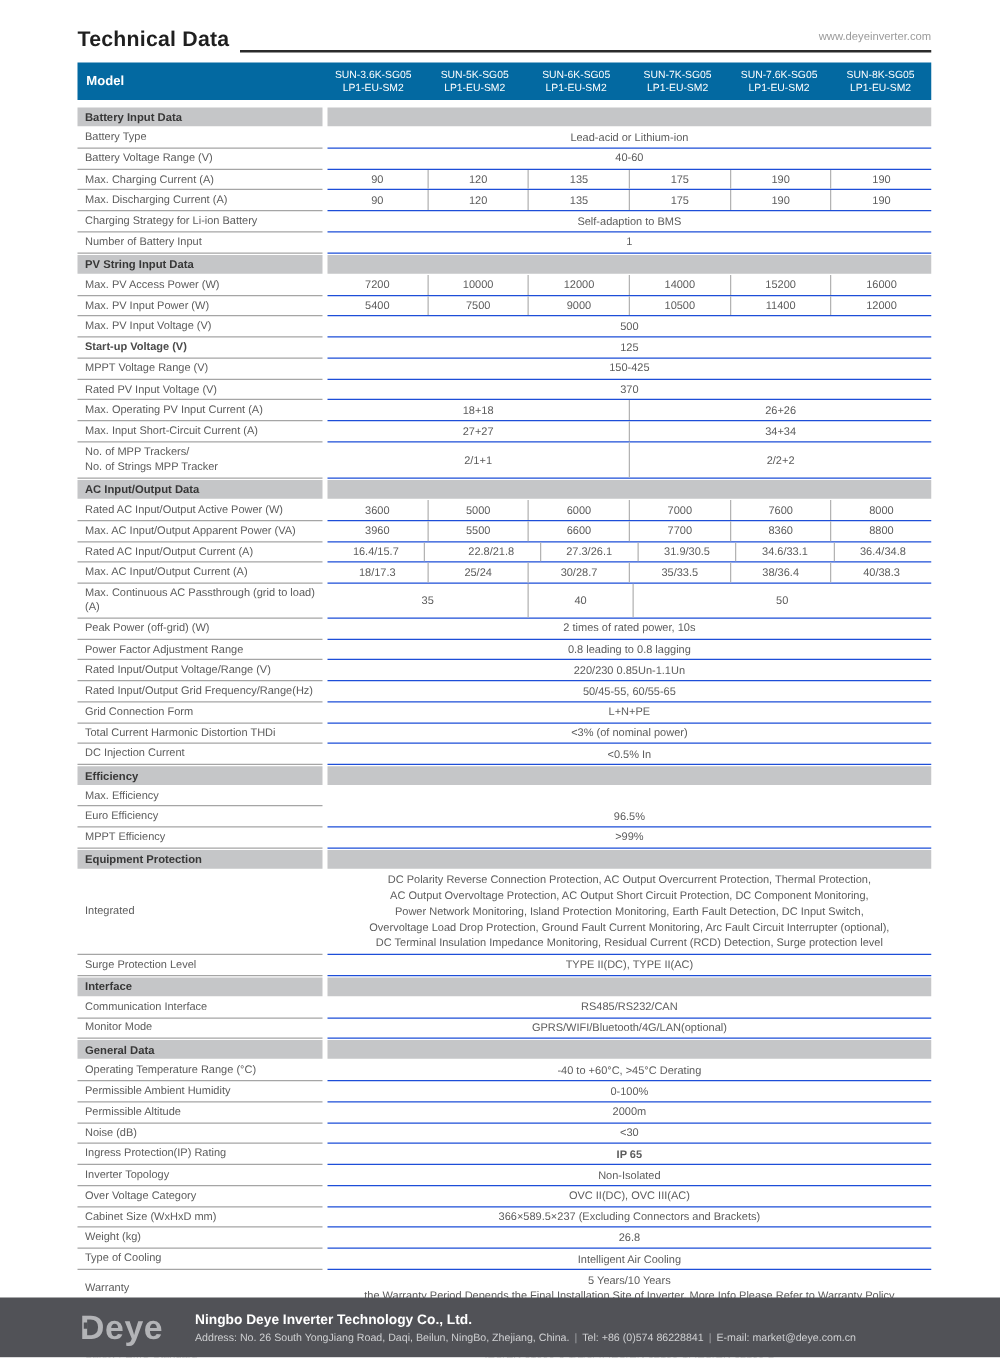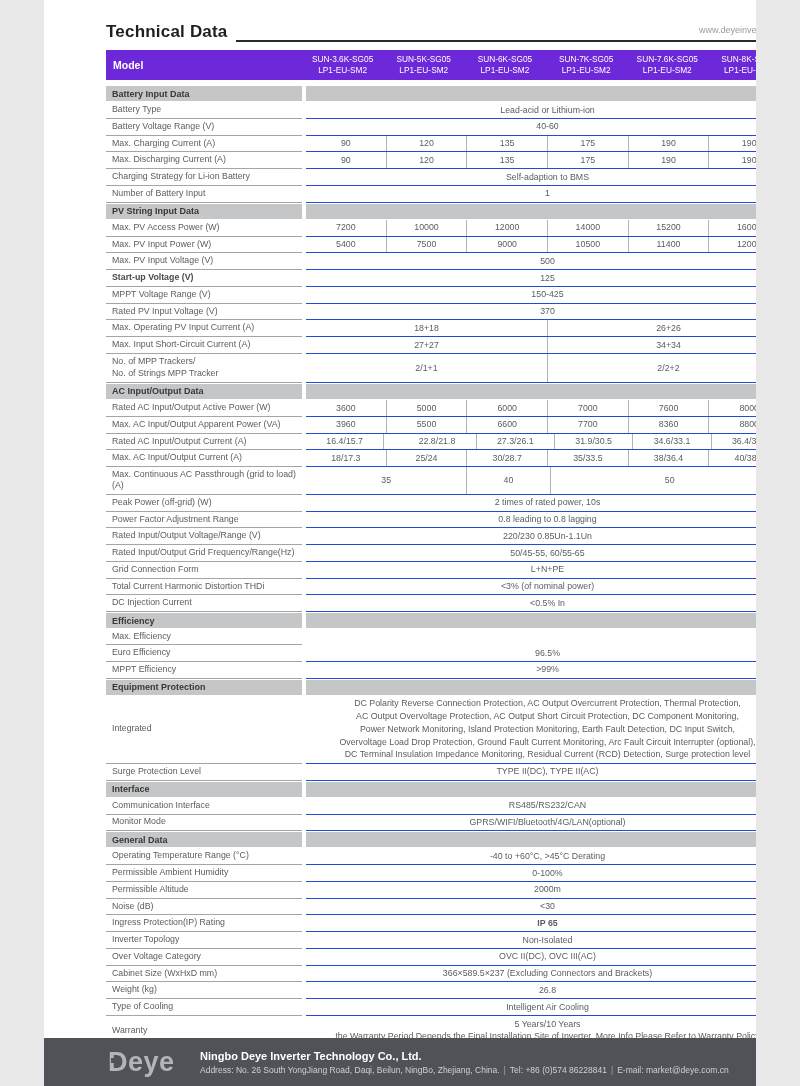--- a/index.html
+++ b/index.html
@@ -1,27 +1,27 @@
 <!DOCTYPE html>
 <html><head>
 <meta charset="utf-8">
 <style>
   html,body{margin:0;padding:0;background:#e8e8e8;}
   .page{
-    position:relative;width:712px;height:1086px;background:#ffffff;
+    position:relative;width:800px;height:1086px;background:#ffffff;
     font-family:"Liberation Sans", sans-serif;overflow:hidden;margin:0 auto;
   }
   .content{position:absolute;left:62px;top:0;width:683px;}
   
   .header-row{display:flex;align-items:flex-end;padding-top:18px;height:24px;}
   .page-title{font-size:17px;font-weight:bold;color:#1f1f1f;margin:0;letter-spacing:.2px;white-space:nowrap;}
   .header-rule{flex:1;margin-left:8px;border-bottom:2px solid #2b2b2b;text-align:right;padding-bottom:3px;}
   .website{font-size:9px;color:#9b9b9b;}
   
-  .model-bar{display:flex;margin-top:8px;height:30px;background:#6d28d9;color:#fff;}
+  .model-bar{display:flex;margin-top:8px;height:30px;background:#0369a1;color:#fff;}
   .model-label{width:196px;display:flex;align-items:center;padding-left:7px;font-size:10.5px;font-weight:bold;box-sizing:border-box;}
   .model-cols{flex:1;display:flex;}
   .mcol{flex:1 0 0;display:flex;flex-direction:column;align-items:center;justify-content:center;font-size:8.3px;line-height:1.35;text-align:center;}
   
   .tbl{margin-top:6px;}
   .sec{display:flex;min-height:15.2px;margin-top:1px;margin-bottom:1px;}
   .s-label{width:196px;background:#c5c6c8;color:#373737;font-weight:bold;font-size:9px;display:flex;align-items:center;padding-left:6px;box-sizing:border-box;}
   .s-fill{flex:1;margin-left:4px;background:#c5c6c8;}
   .trow{display:flex;min-height:15.7px;}
   .t-label{width:196px;box-sizing:border-box;border-bottom:1px solid #a5a5a5;color:#5c5c5c;font-size:8.8px;line-height:1.35;display:flex;flex-direction:column;justify-content:center;padding:1.5px 2px 1.5px 6px;}

